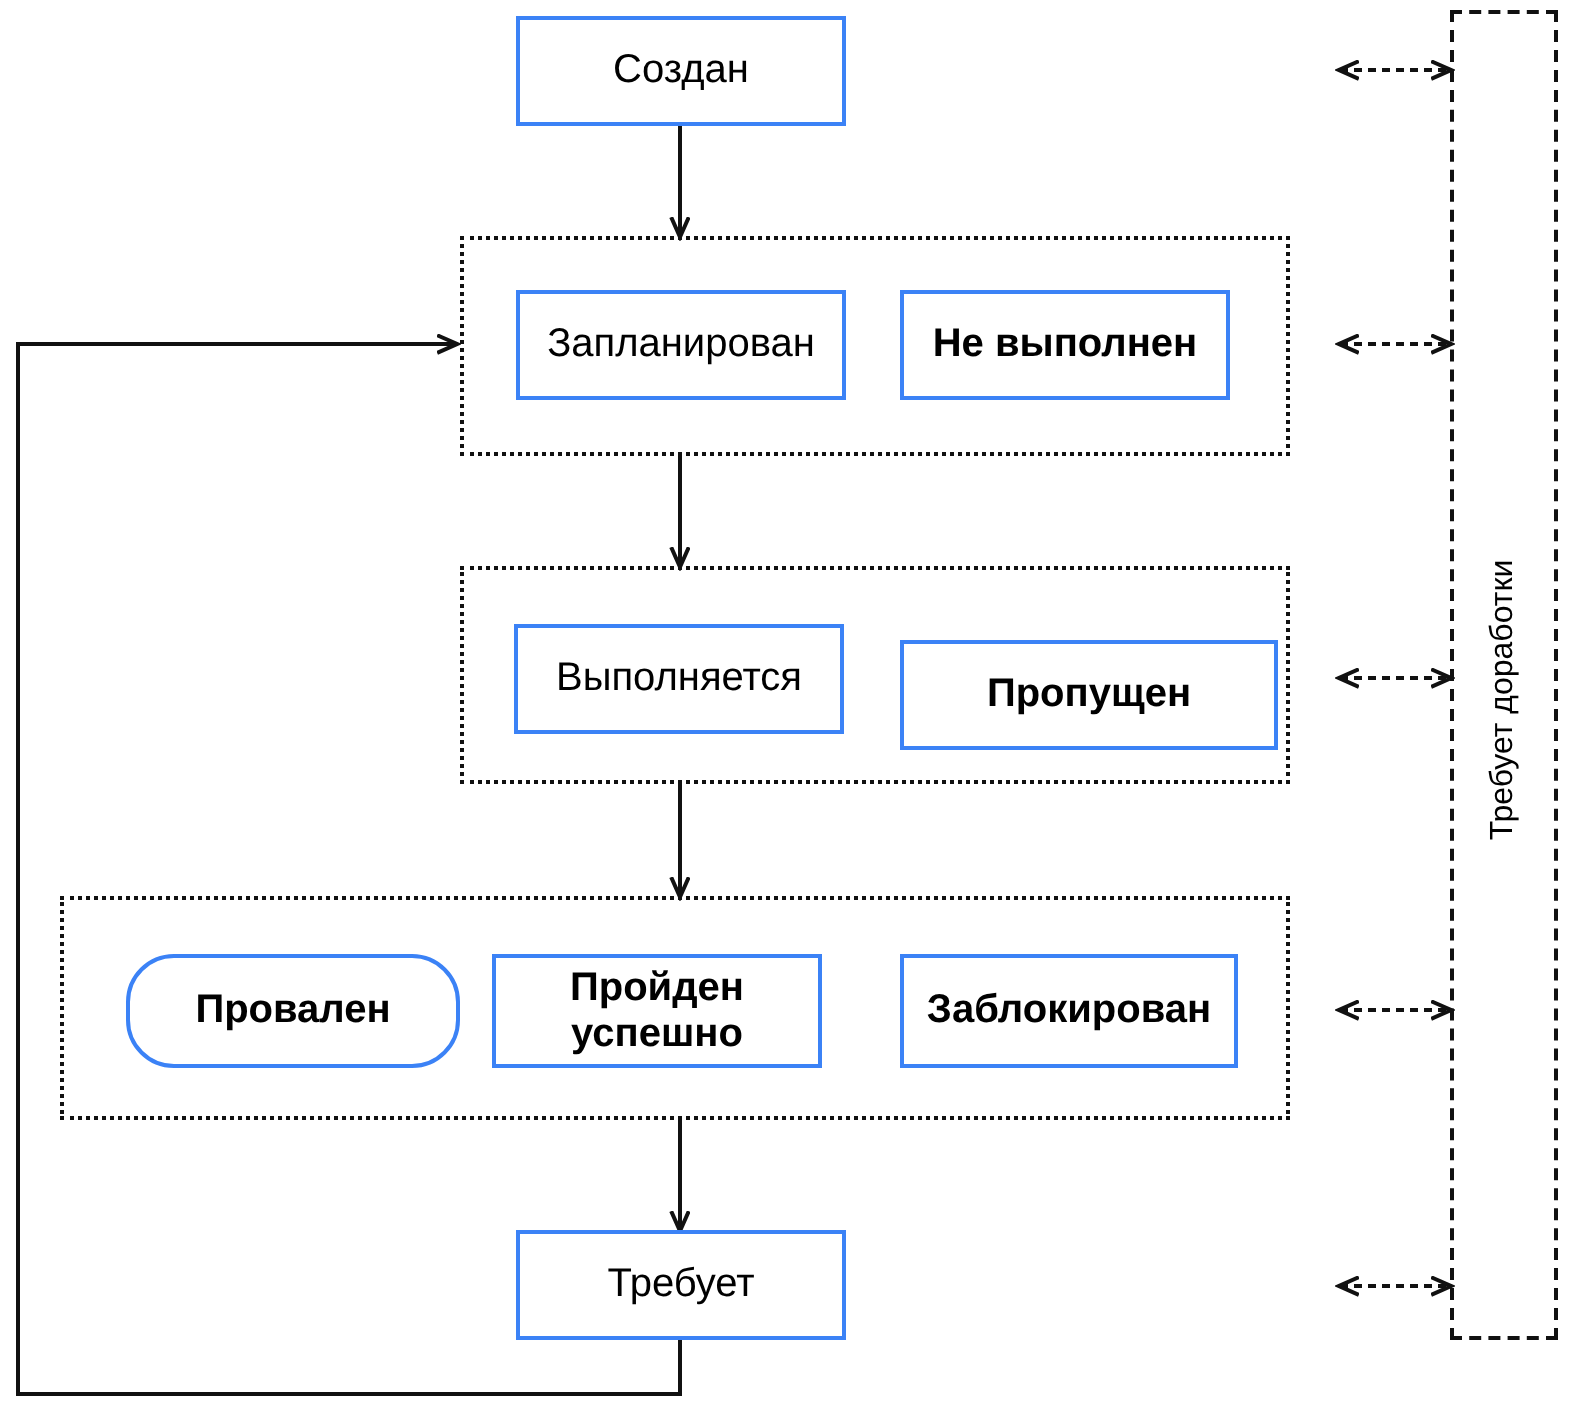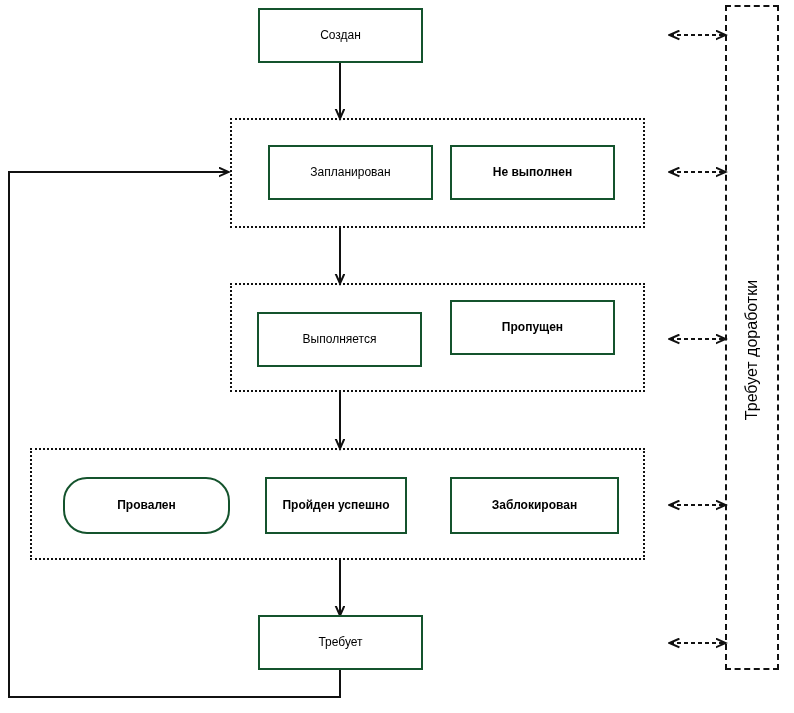--- a/index.html
+++ b/index.html
@@ -22,27 +22,27 @@
     position: absolute;
     left: 0;
     top: 0;
     width: 794px;
     height: 713px;
     pointer-events: none;
   }
   .node {
     position: absolute;
     box-sizing: border-box;
-    border: 2px solid #14532d;
+    border: 2px solid #3b82f6;
     background: #ffffff;
     display: flex;
     align-items: center;
     justify-content: center;
     text-align: center;
-    font-size: 12px;
+    font-size: 20px;
     line-height: 1.15;
     color: #000000;
     z-index: 3;
   }
   .node.bold {
     font-weight: bold;
   }
   .group {
     position: absolute;
     box-sizing: border-box;
@@ -104,36 +104,36 @@
 
   <div id="groups-layer">
       <div class="group" style="left: 230px; top: 118px; width: 415px; height: 110px;"></div>
       <div class="group" style="left: 230px; top: 283px; width: 415px; height: 109px;"></div>
       <div class="group" style="left: 30px; top: 448px; width: 615px; height: 112px;"></div>
     </div>
   <div id="nodes-layer">
       <div class="node" style="left: 258px; top: 8px; width: 165px; height: 55px;">
         <span>Создан</span>
       </div>
-      <div class="node" style="left: 268px; top: 145px; width: 165px; height: 55px; align-items: center;">
+      <div class="node" style="left: 258px; top: 145px; width: 165px; height: 55px; align-items: center;">
         <span>Запланирован</span>
       </div>
       <div class="node bold" style="left: 450px; top: 145px; width: 165px; height: 55px; text-align: right;">
         <span>Не выполнен</span>
       </div>
       <div class="node" style="left: 257px; top: 312px; width: 165px; height: 55px;">
         <span>Выполняется</span>
       </div>
-      <div class="node bold" style="left: 450px; top: 300px; width: 165px; height: 55px;">
+      <div class="node bold" style="left: 450px; top: 320px; width: 189px; height: 55px;">
         <span>Пропущен</span>
       </div>
       <div class="node bold" style="left: 63px; top: 477px; width: 167px; height: 57px; border-radius: 24px;">
         <span>Провален</span>
       </div>
-      <div class="node bold" style="left: 265px; top: 477px; width: 142px; height: 57px;">
+      <div class="node bold" style="left: 246px; top: 477px; width: 165px; height: 57px;">
         <span>Пройден успешно</span>
       </div>
       <div class="node bold" style="left: 450px; top: 477px; width: 169px; height: 57px;">
         <span>Заблокирован</span>
       </div>
       <div class="node" style="left: 258px; top: 615px; width: 165px; height: 55px;">
         <span>Требует</span>
       </div>
     </div>
 

